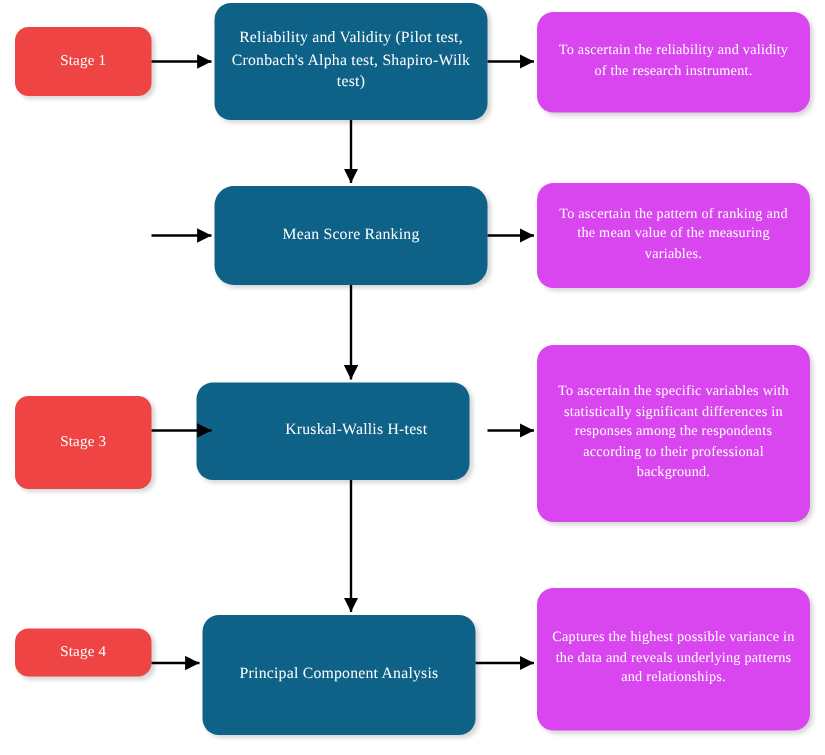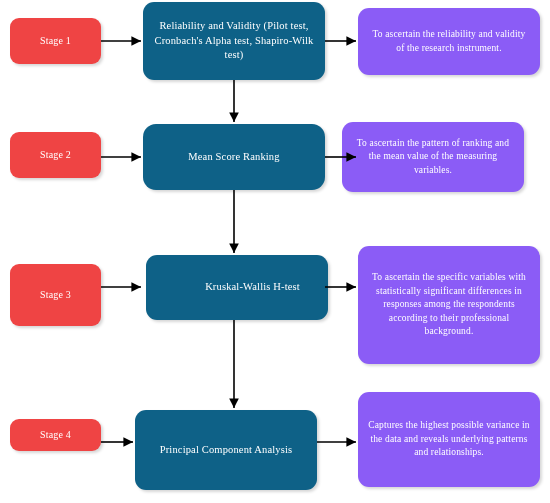--- a/index.html
+++ b/index.html
@@ -42,21 +42,21 @@
     font-size: 10px;
   }
 
   .node-method {
     background: #0e6187;
     border-radius: 11px;
     font-size: 10.5px;
   }
 
   .node-outcome {
-    background: #8b5cf6;
+    background: #d946ef;
     border-radius: 11px;
     font-size: 9.5px;
   }
 
   .node-text {
     display: block;
     width: 100%;
     white-space: pre-line;
   }
 
@@ -78,41 +78,38 @@
   </div>
 
   <div class="node node-method" style="left:143px; top:2px; width:182px; height:78px;">
     <span class="node-text">Reliability and Validity (Pilot test, Cronbach's Alpha test, Shapiro-Wilk test)</span>
   </div>
 
   <div class="node node-outcome" style="left:358px; top:8px; width:182px; height:67px;">
     <span class="node-text">To ascertain the reliability and validity of the research instrument.</span>
   </div>
 
-  <div class="node node-stage" style="left:10px; top:132px; width:91px; height:46px;">
-    <span class="node-text">Stage 2</span>
-  </div>
 
   <div class="node node-method" style="left:143px; top:124px; width:182px; height:66px;border-radius:13px;">
     <span class="node-text">Mean Score Ranking</span>
   </div>
 
-  <div class="node node-outcome" style="left:342px; top:122px; width:182px; height:70px;">
+  <div class="node node-outcome" style="left:358px; top:122px; width:182px; height:70px;">
     <span class="node-text">To ascertain the pattern of ranking and the mean value of the measuring variables.</span>
   </div>
 
   <div class="node node-stage" style="left:10px; top:264px; width:91px; height:62px;">
     <span class="node-text">Stage 3</span>
   </div>
 
-  <div class="node node-method" style="left:146px; top:255px; width:182px; height:65px;padding-left:41px;">
+  <div class="node node-method" style="left:131px; top:255px; width:182px; height:65px;padding-left:41px;">
     <span class="node-text">Kruskal-Wallis H-test</span>
   </div>
 
-  <div class="node node-outcome" style="left:358px; top:230px; width:182px; height:118px;margin-top:16px;">
+  <div class="node node-outcome" style="left:358px; top:230px; width:182px; height:118px;">
     <span class="node-text">To ascertain the specific variables with statistically significant differences in responses among the respondents according to their professional background.</span>
   </div>
 
   <div class="node node-stage" style="left:10px; top:419px; width:91px; height:32px;">
     <span class="node-text">Stage 4</span>
   </div>
 
   <div class="node node-method" style="left:135px; top:410px; width:182px; height:80px;">
     <span class="node-text">Principal Component Analysis</span>
   </div>

